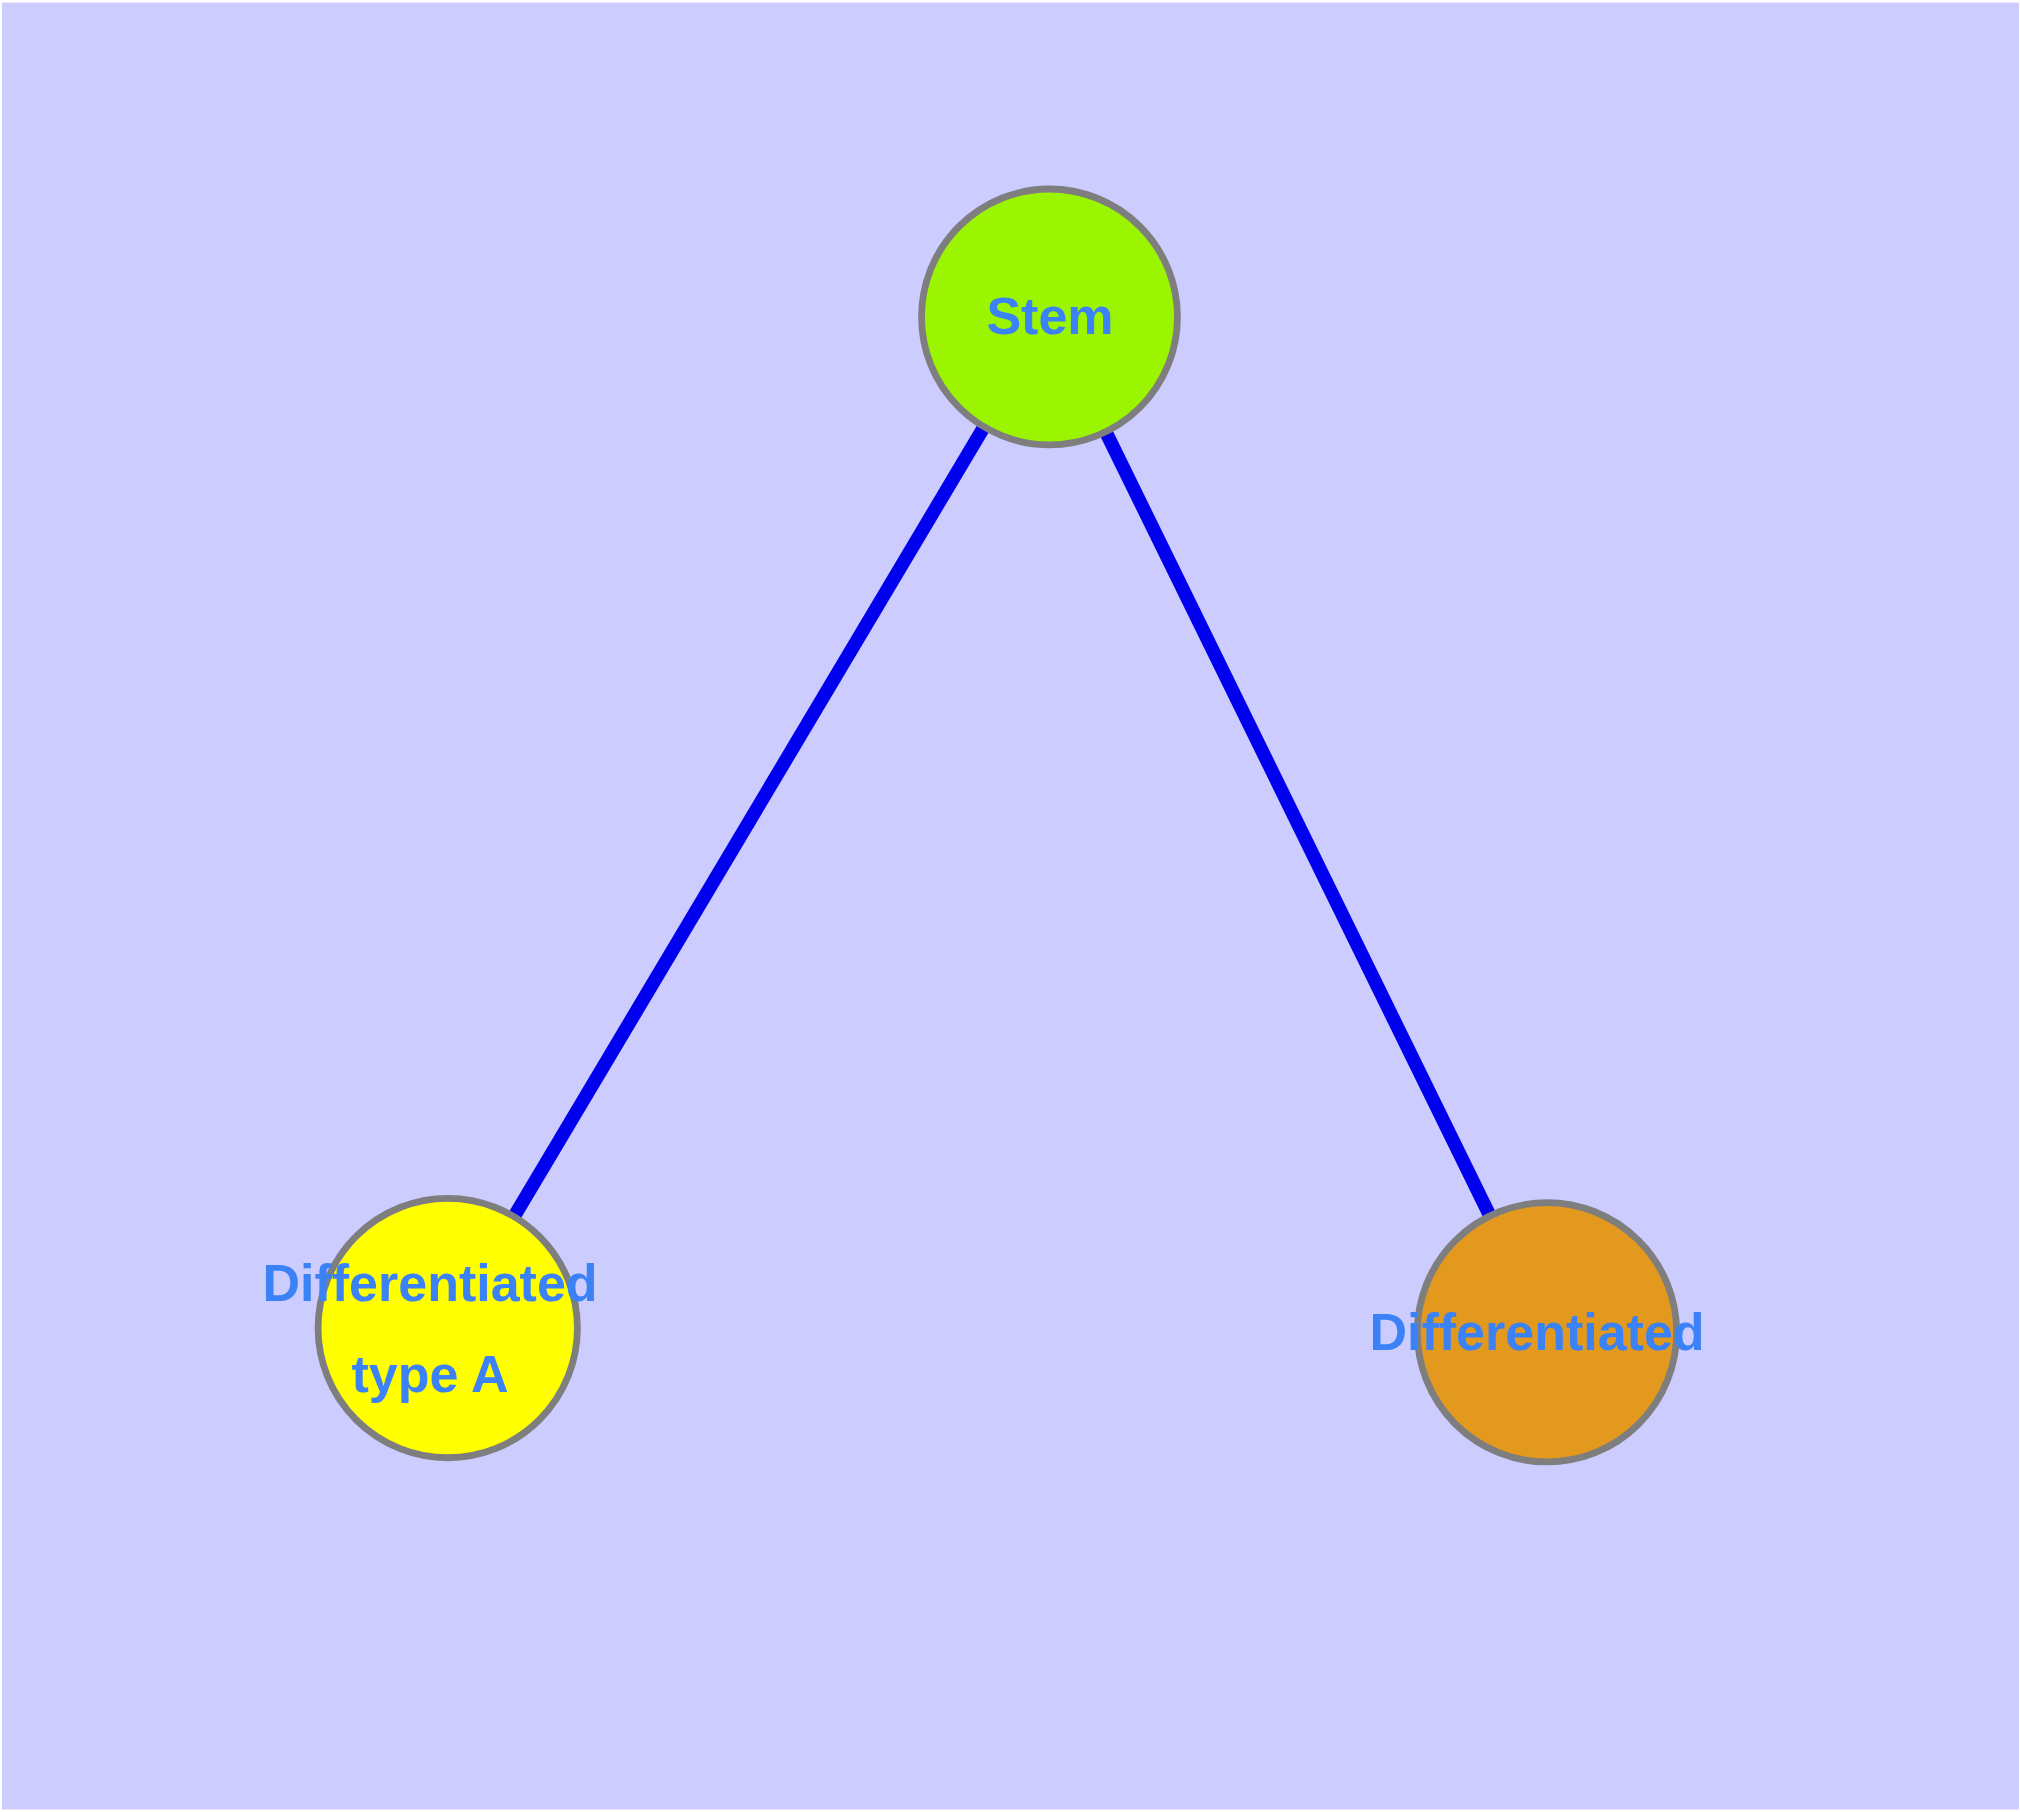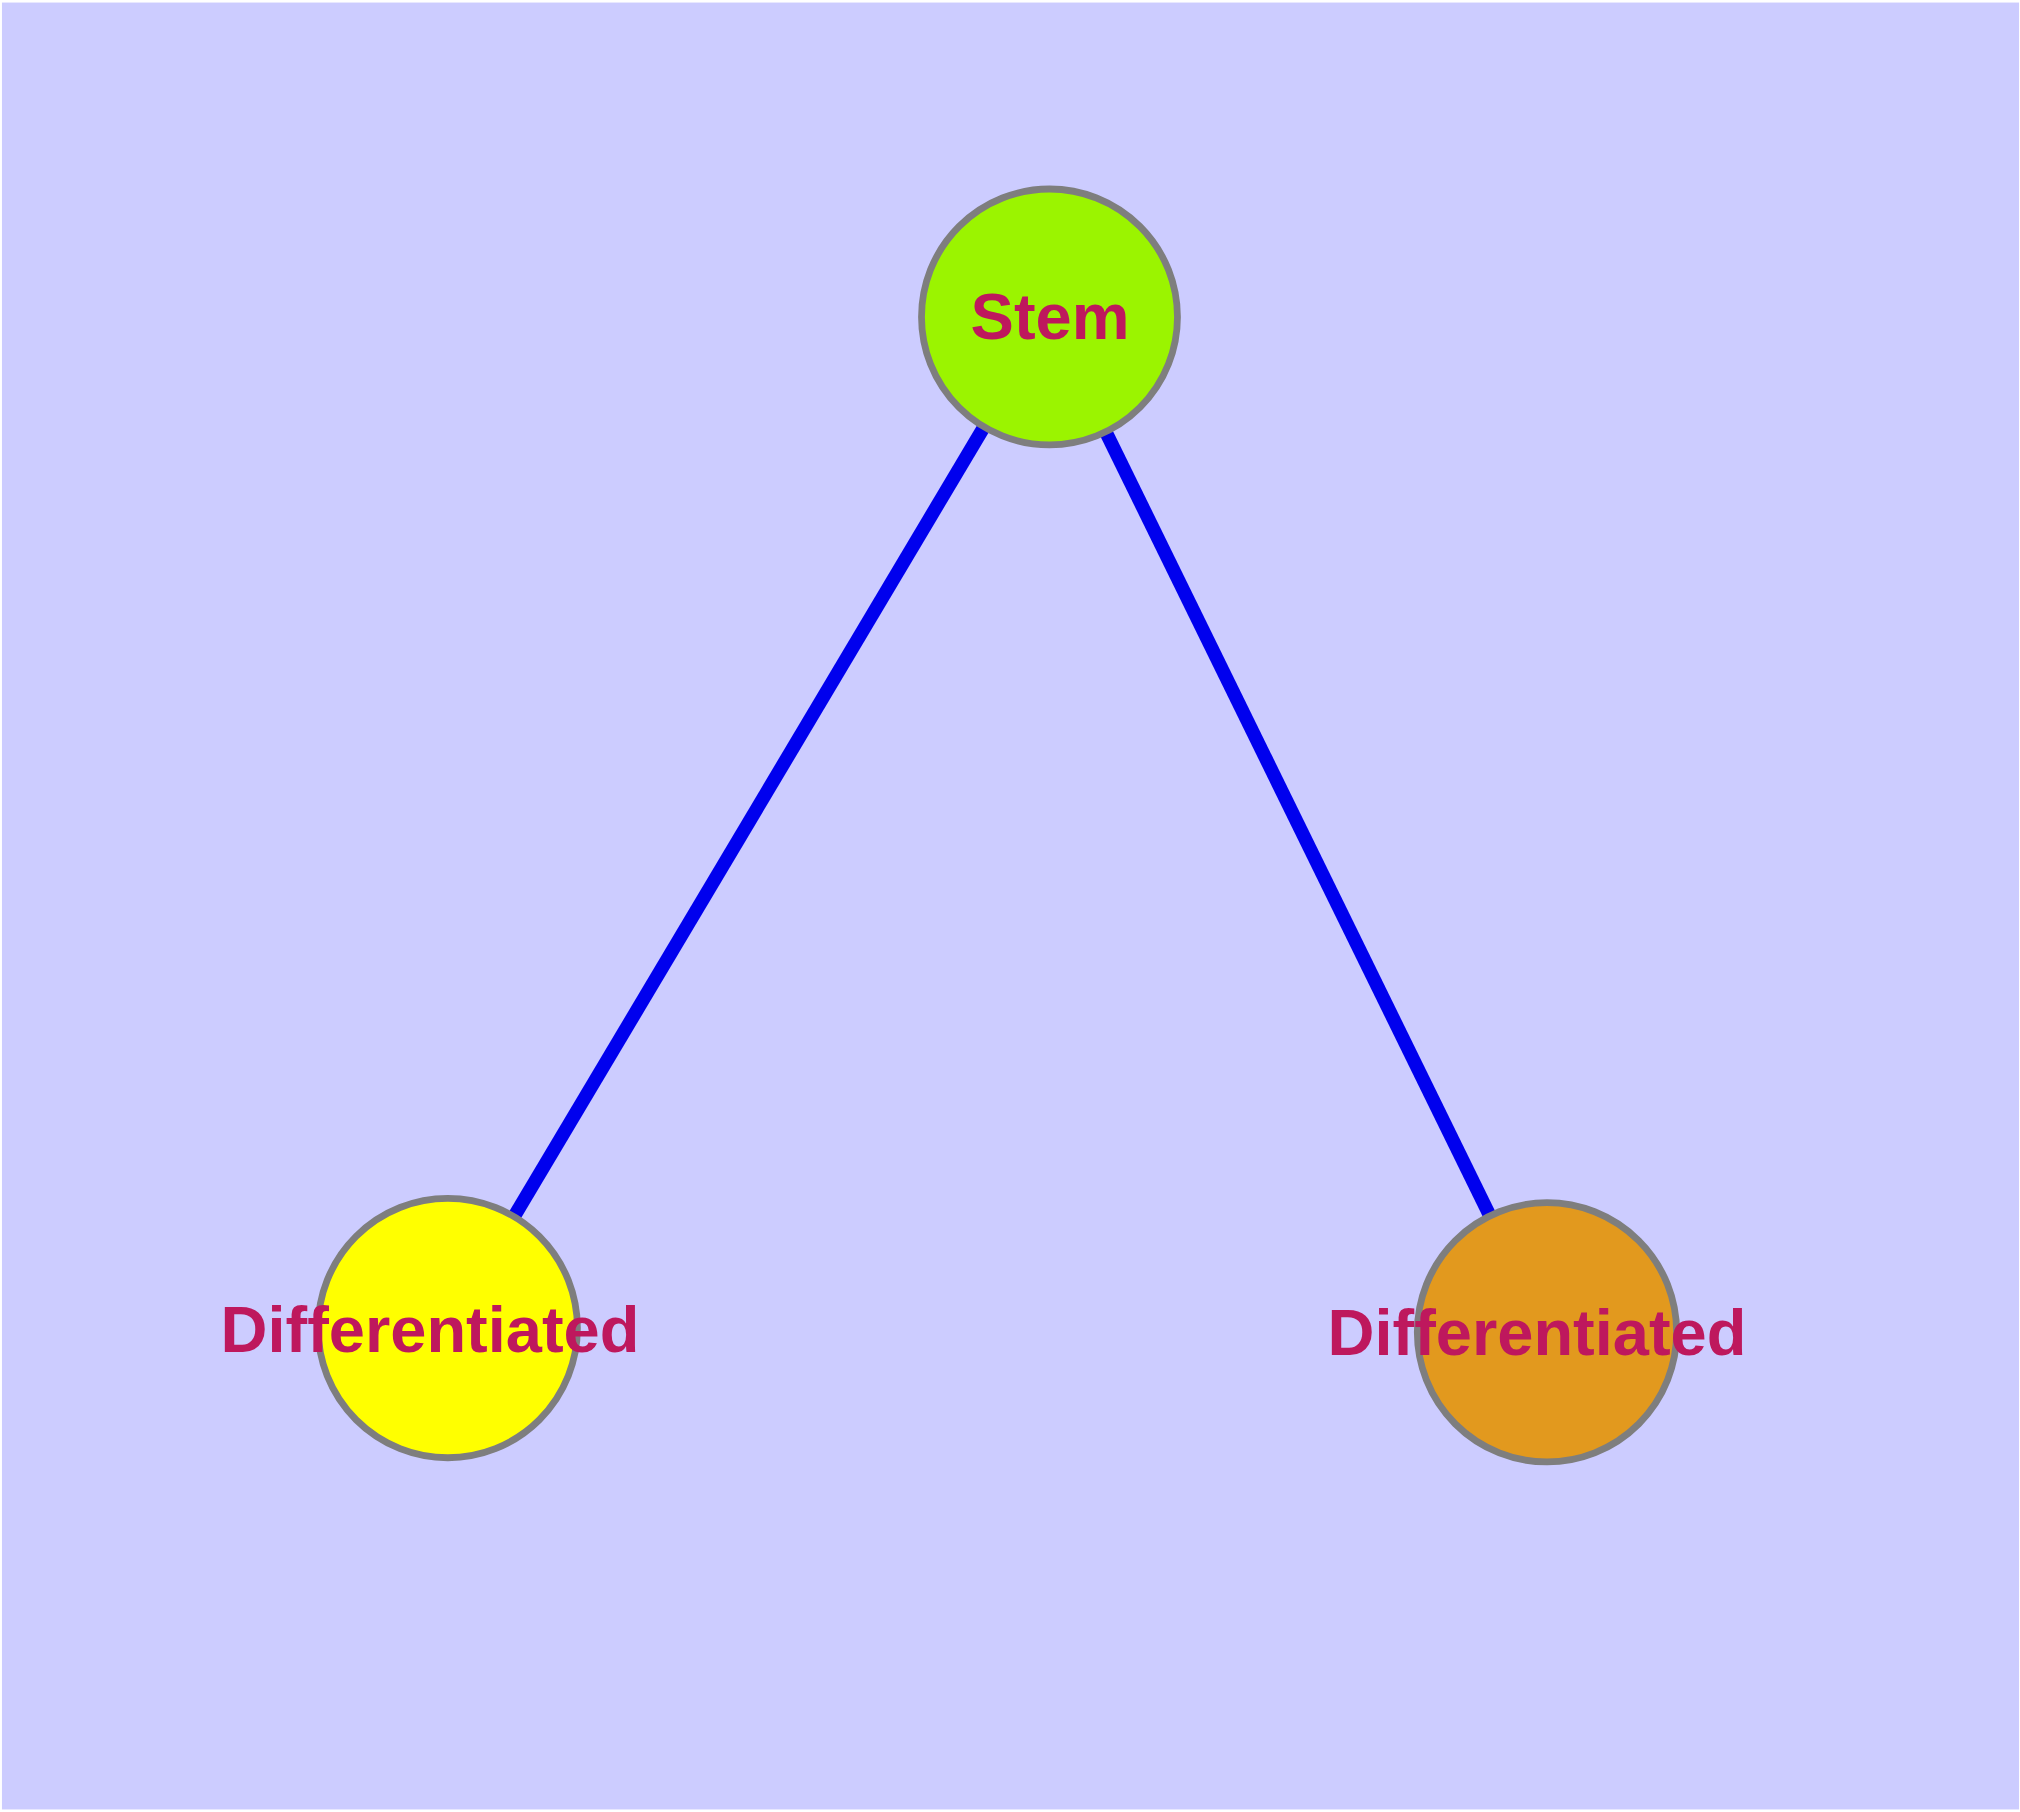--- a/index.html
+++ b/index.html
@@ -16,23 +16,23 @@
   }
   .canvas svg {
     position: absolute;
     left: 0;
     top: 0;
   }
   .node-label {
     position: absolute;
     transform: translate(-50%, -50%);
     text-align: center;
-    color: #be185d;
+    color: #3b82f6;
     font-weight: 700;
-    font-size: 65px;
+    font-size: 52px;
     line-height: 91px;
     white-space: nowrap;
     letter-spacing: 0px;
   }
   .node-label span {
     display: block;
   }
 </style>
 </head>
 <body>
@@ -50,20 +50,21 @@
     <circle cx="528" cy="1567" r="153" stroke-width="8" fill="#FFFF00" stroke="#7E7E7E"></circle>
     <circle cx="1825" cy="1572" r="153" stroke-width="8" fill="#E2991E" stroke="#7E7E7E"></circle>
   </svg>
 
   <div class="node-label" style="left:1050px; top:316px;">
     <span>Stem</span>
   </div>
 
   <div class="node-label" style="left:430px; top:1329px;">
     <span>Differentiated</span>
+    <span>type A</span>
   </div>
 
   <div class="node-label" style="left:1537px; top:1332px;">
     <span>Differentiated</span>
   </div>
 
 </div>
 
 
 </body></html>

